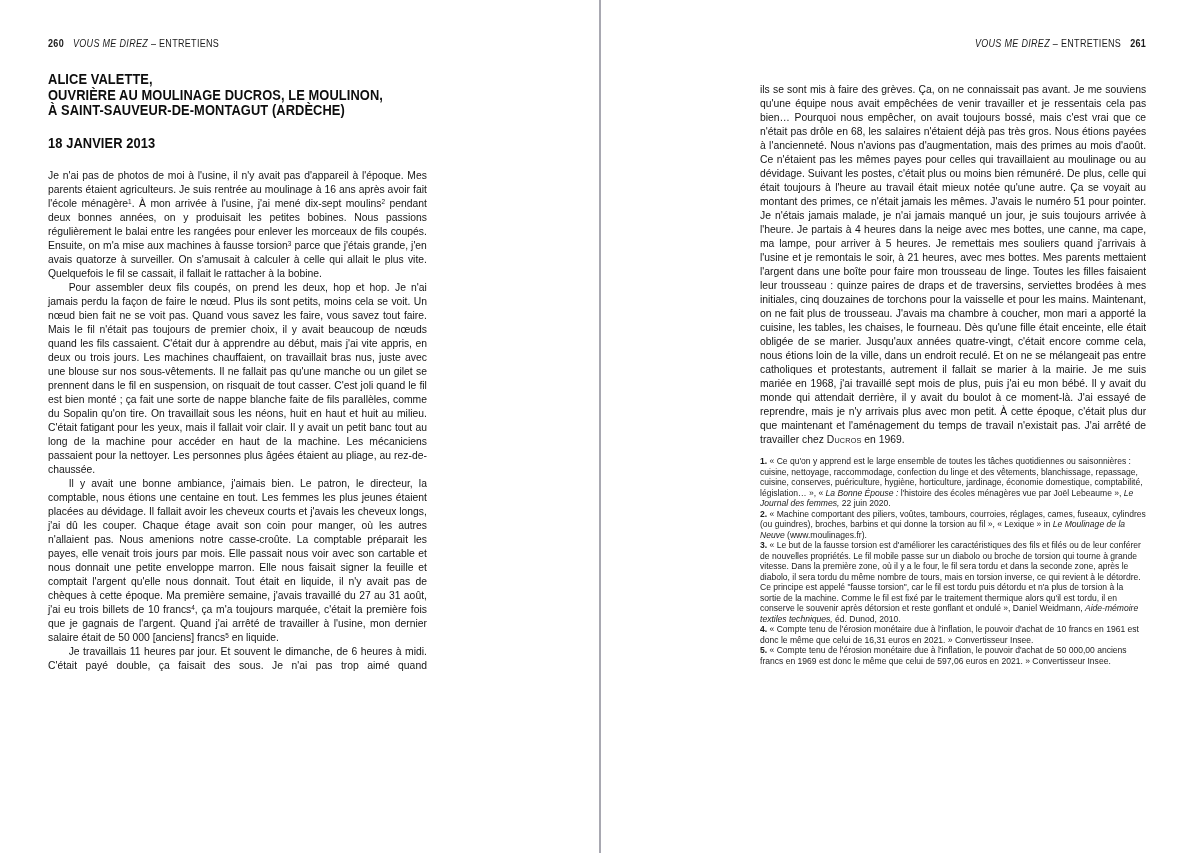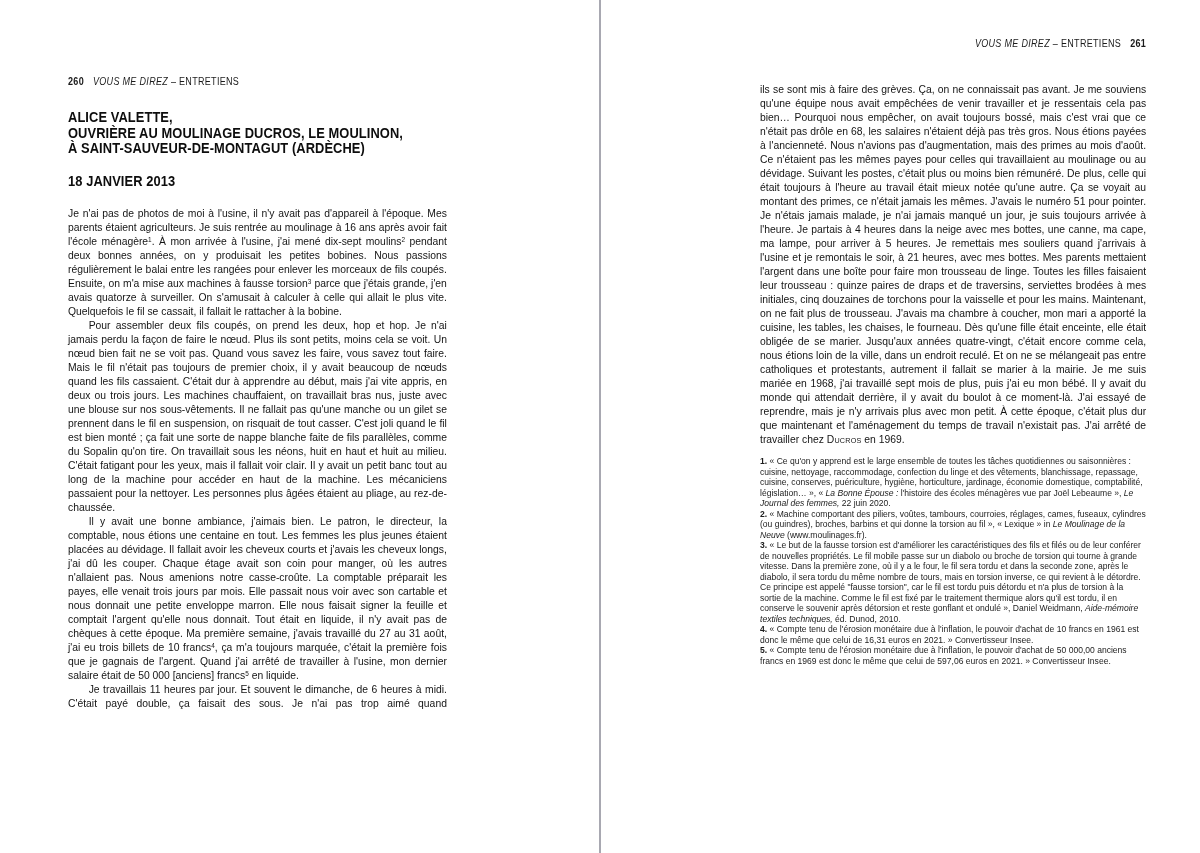--- a/index.html
+++ b/index.html
@@ -10,21 +10,21 @@
   }
   .spread {
     position: relative; width: 1200px; height: 853px;
     background: #ffffff; overflow: hidden; color: #131313;
   }
   .divider {
     position: absolute; left: 599px; top: 0; width: 2px; height: 853px;
     background: #a8a8b1;
   }
   .page { position: absolute; top: 38px; }
-  .page.left  { left: 68px;  width: 379px; margin-top: 38px; }
+  .page.left  { left: 48px;  width: 379px; }
   .page.right { left: 760px; width: 386px; }
   .inner { transform: scaleX(0.9); transform-origin: 0 0; }
   .page.left  .inner { width: 421px; }
   .page.right .inner { width: 429px; }
 
   .runhead {
     display: flex; align-items: baseline;
     font-size: 10px; line-height: 11px; letter-spacing: 0.35px; color: #1a1a1a;
   }
   .left-head  { gap: 10px; }

